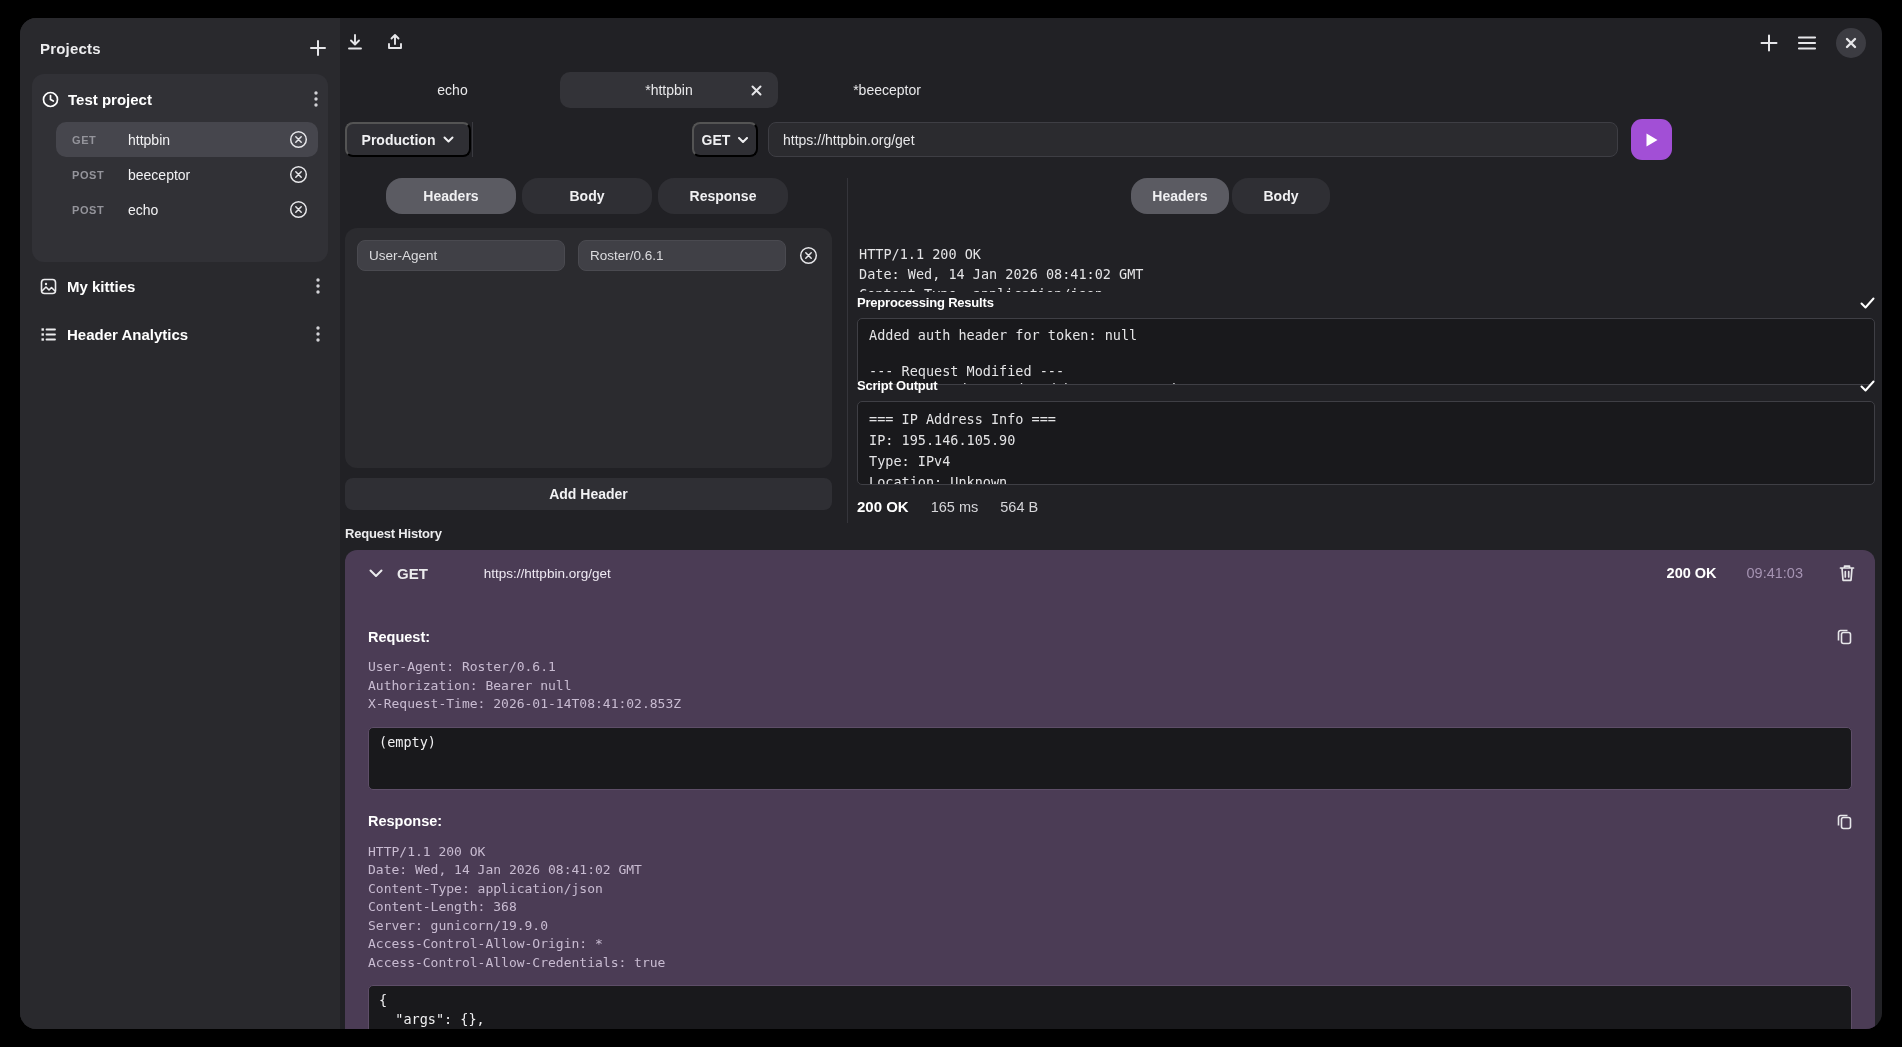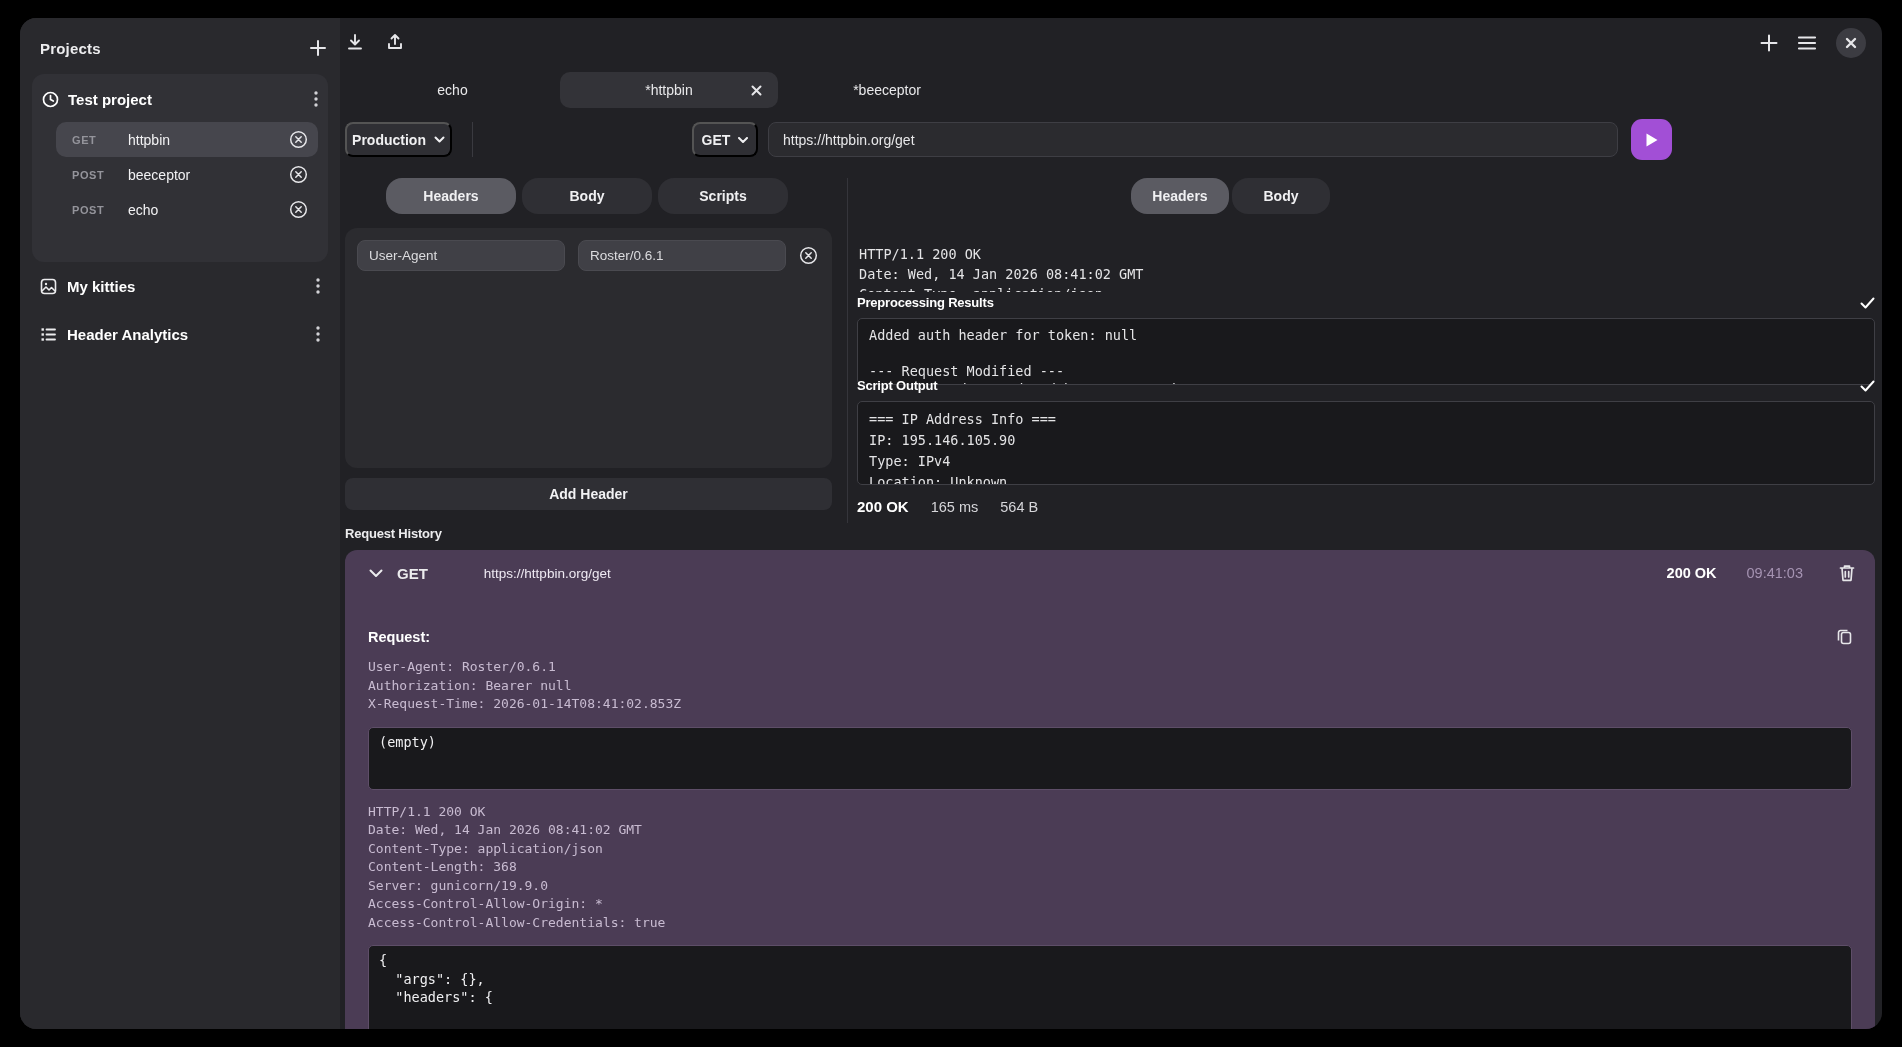--- a/index.html
+++ b/index.html
@@ -241,21 +241,21 @@
         <svg width="11" height="11" viewBox="0 0 11 11" fill="none" stroke="currentColor" stroke-width="2" stroke-linecap="round">
             <path d="M1.5 1.5l8 8M9.5 1.5l-8 8"></path>
           </svg>
       </span>
     </button>
   </div>
   <div class="tab" style="left:758px;width:218px;">
     <span>*beeceptor</span>
   </div>
 
-  <button class="pill-btn" style="left:325px;width:107px;">
+  <button class="pill-btn" style="left:325px;width:126px;">
     <span>Production</span>
     <span>
       <svg width="11" height="7" viewBox="0 0 11 7" fill="none" stroke="currentColor" stroke-width="2" stroke-linecap="round" stroke-linejoin="round">
           <path d="M1.5 1.5l4 4 4-4"></path>
         </svg>
     </span>
   </button>
   <div class="abs" style="left:452px;top:104px;width:1px;height:35px;background:#3a3a40;"></div>
 
   <button class="pill-btn" style="left:672px;width:66px;">
@@ -275,21 +275,21 @@
     </span>
   </button>
 
   <div class="ptab active" style="left:366px;width:130px;">
     <span>Headers</span>
   </div>
   <div class="ptab" style="left:502px;width:130px;">
     <span>Body</span>
   </div>
   <div class="ptab" style="left:638px;width:130px;">
-    <span>Scripts</span>
+    <span>Response</span>
   </div>
 
   <div id="hdr-card">
     <div style="display:flex;align-items:center;gap:13px;">
       <input class="hdr-input" style="width: 208px;" value="User-Agent">
       <input class="hdr-input" style="width: 208px;" value="Roster/0.6.1">
       <button class="icon-btn">
         <span>
           <svg width="19" height="19" viewBox="0 0 19 19" fill="none" stroke="currentColor" stroke-width="1.5" stroke-linecap="round">
               <circle cx="9.5" cy="9.5" r="7.8"></circle>
@@ -378,20 +378,31 @@
                 <path d="M10.5 2.5h-7a2 2 0 0 0-2 2v8"></path>
               </svg>
           </span>
         </button>
       </div>
       <div class="hist-pre mono">User-Agent: Roster/0.6.1
 Authorization: Bearer null
 X-Request-Time: 2026-01-14T08:41:02.853Z</div>
       <div class="hist-box mono" style="height:63px;">(empty)</div>
 
+      <div class="sec-row" style="margin-top:23px;">
+        <span class="sec-label">Response:</span>
+        <button class="icon-btn">
+          <span>
+            <svg width="15" height="17" viewBox="0 0 15 17" fill="none" stroke="currentColor" stroke-width="1.6" stroke-linejoin="round">
+                <rect x="4.5" y="4.5" width="9" height="11" rx="2"></rect>
+                <path d="M10.5 2.5h-7a2 2 0 0 0-2 2v8"></path>
+              </svg>
+          </span>
+        </button>
+      </div>
       <div class="hist-pre mono">HTTP/1.1 200 OK
 Date: Wed, 14 Jan 2026 08:41:02 GMT
 Content-Type: application/json
 Content-Length: 368
 Server: gunicorn/19.9.0
 Access-Control-Allow-Origin: *
 Access-Control-Allow-Credentials: true</div>
       <div class="hist-box mono" style="height:120px;">{
   "args": {},
   "headers": {</div>

